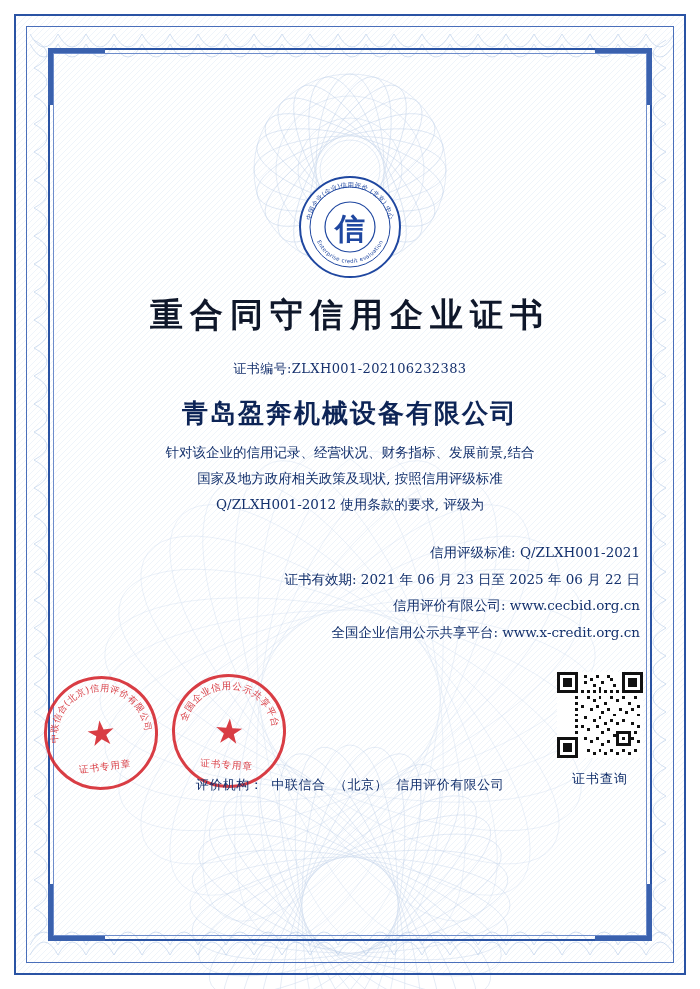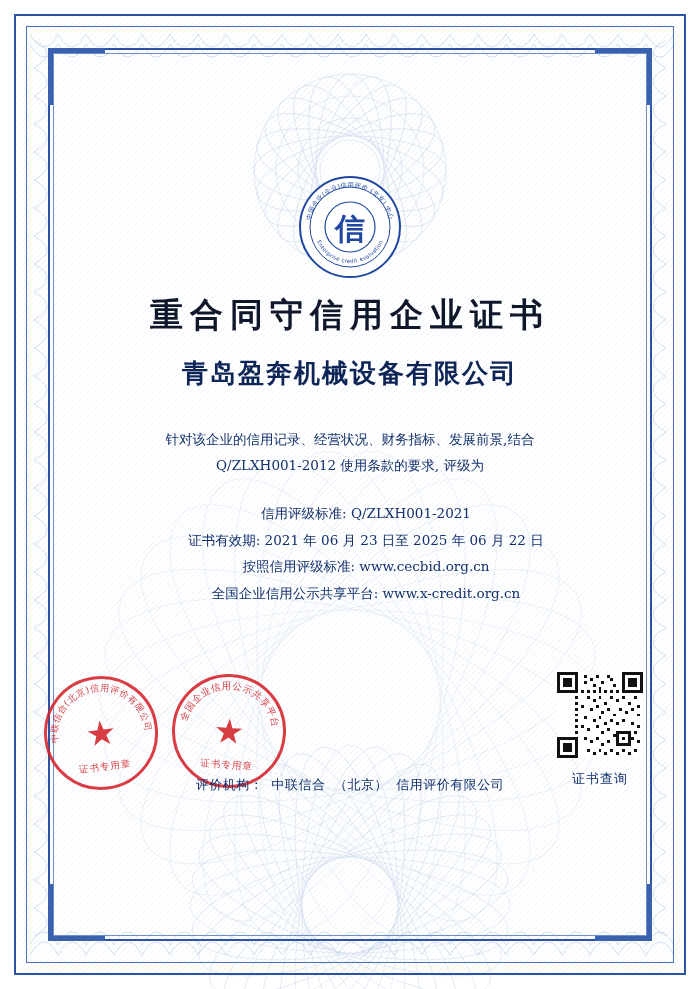--- a/index.html
+++ b/index.html
@@ -104,40 +104,40 @@
     margin-top: 18px;
     font-family: "DejaVu Serif", serif;
     font-weight: bold;
     font-size: 26px;
     letter-spacing: 2px;
     color: #0d2456;
     text-align: center;
   }
 
   .body-text {
-    margin-top: 35px;
+    margin-top: 8px;
     font-family: "DejaVu Serif", serif;
     font-size: 13.5px;
     line-height: 26px;
     color: #13306c;
   }
 
   .award {
     margin-top: 16px;
     font-family: "DejaVu Serif", serif;
     font-weight: bold;
     font-size: 30px;
     letter-spacing: 2px;
     color: #d3131b;
     white-space: nowrap;
   }
 
   .details {
     margin-top: 22px;
-    text-align: center;
+    text-align: right;
     padding-left: 32px;
     font-family: "DejaVu Serif", serif;
     font-size: 13.5px;
     line-height: 26.5px;
     color: #13306c;
   }
   .details .val-underline {
     text-decoration: none;
   }
 
@@ -352,40 +352,42 @@
         </text>
         <text font-family="DejaVu Sans, sans-serif" font-size="5.4" fill="#1f47a0" letter-spacing="0.3">
           <textPath href="#arcBottom" startOffset="50%" text-anchor="middle">Enterprise credit evaluation</textPath>
         </text>
         <text x="52" y="64" text-anchor="middle" font-family="DejaVu Serif, serif" font-size="30" fill="#1f47a0" font-weight="bold">信</text>
       </svg>
     </div>
 
     <div class="title-cn">重合同守信用企业证书</div>
 
+    <div class="cert-no">证书编号:ZLXH001-202106232383</div>
 
     <div class="company">青岛盈奔机械设备有限公司</div>
 
     <div class="body-text">
       <div>针对该企业的信用记录、经营状况、财务指标、发展前景,结合</div>
+      <div>国家及地方政府相关政策及现状, 按照信用评级标准</div>
       <div>Q/ZLXH001-2012 使用条款的要求,  评级为</div>
     </div>
 
 
     <div class="details">
       <div>
         <span>信用评级标准:</span>
         <span class="val-underline">Q/ZLXH001-2021</span>
       </div>
       <div>
         <span>证书有效期:</span>
         <span class="val-underline">2021 年 06 月 23 日至 2025 年 06 月 22 日</span>
       </div>
       <div>
-        <span>按照信用评级标准:</span>
+        <span>信用评价有限公司:</span>
         <span class="val-underline">www.cecbid.org.cn</span>
       </div>
       <div>
         <span>全国企业信用公示共享平台:</span>
         <span class="val-underline">www.x-credit.org.cn</span>
       </div>
     </div>
   </div>
 
   <div class="seals">

